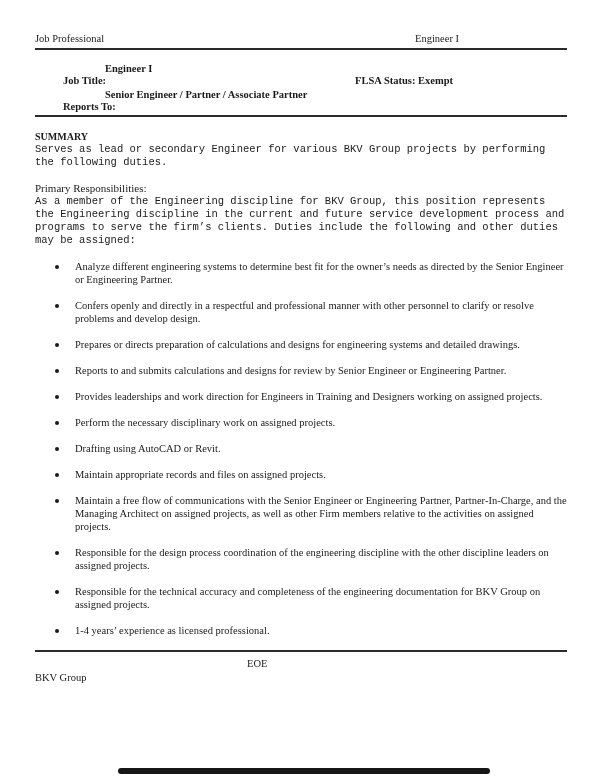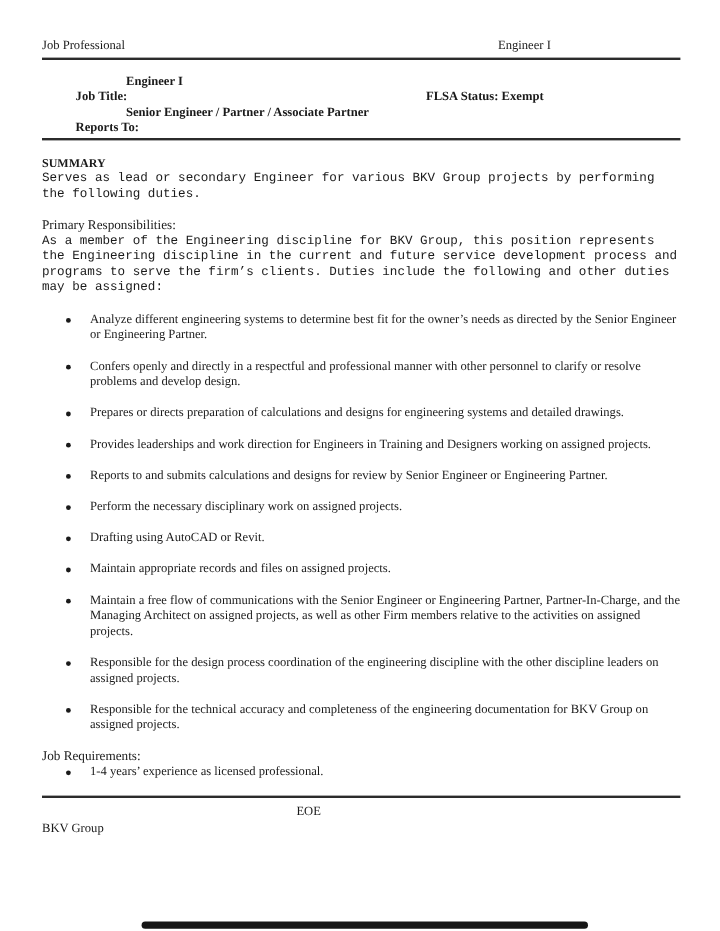--- a/index.html
+++ b/index.html
@@ -106,26 +106,26 @@
           <span class="bullet-text">Confers openly and directly in a respectful and professional manner with other personnel to clarify or resolve problems and develop design.</span>
         </li>
 
         <li>
           <span class="dot"></span>
           <span class="bullet-text">Prepares or directs preparation of calculations and designs for engineering systems and detailed drawings.</span>
         </li>
 
         <li>
           <span class="dot"></span>
-          <span class="bullet-text">Provides leaderships and work direction for Engineers in Training and Designers working on assigned projects.</span>
+          <span class="bullet-text">Reports to and submits calculations and designs for review by Senior Engineer or Engineering Partner.</span>
         </li>
 
         <li>
           <span class="dot"></span>
-          <span class="bullet-text">Reports to and submits calculations and designs for review by Senior Engineer or Engineering Partner.</span>
+          <span class="bullet-text">Provides leaderships and work direction for Engineers in Training and Designers working on assigned projects.</span>
         </li>
 
 
         <li>
           <span class="dot"></span>
           <span class="bullet-text">Perform the necessary disciplinary work on assigned projects.</span>
         </li>
 
         <li>
           <span class="dot"></span>
@@ -148,21 +148,20 @@
         </li>
 
         <li>
           <span class="dot"></span>
           <span class="bullet-text">Responsible for the technical accuracy and completeness of the engineering documentation for BKV Group on assigned projects.</span>
         </li>
       </ul>
   </section>
 
   <section class="requirements">
-    <h3 class="section-heading" style="margin-top:0;">Job Requirements:</h3>
     <ul class="bullets tight">
 
 
 
         <li>
           <span class="dot"></span>
           <span class="bullet-text">1-4 years’ experience as licensed professional.</span>
         </li>
       </ul>
   </section>

